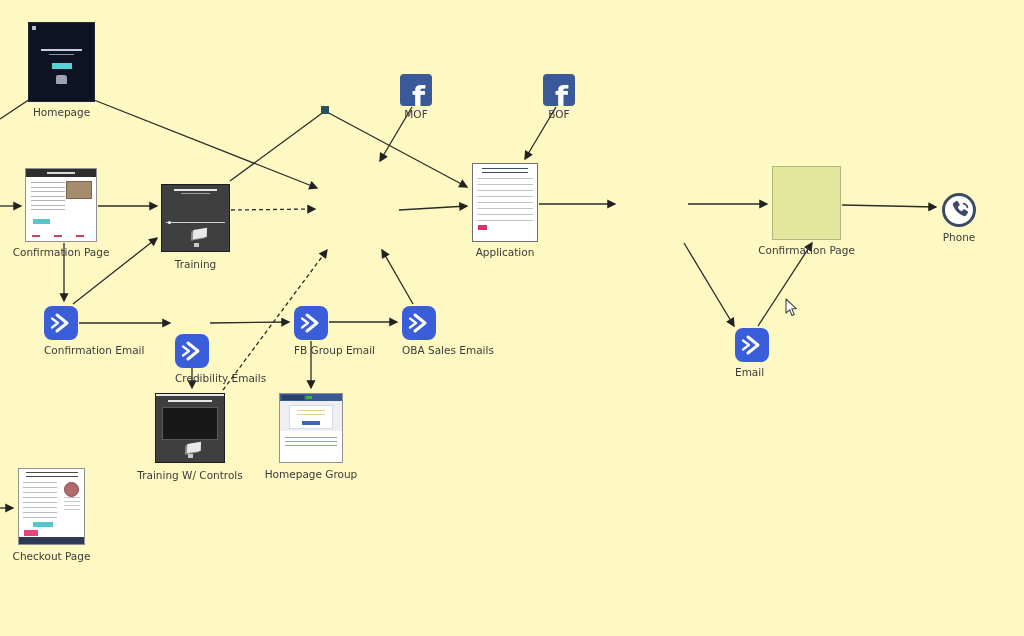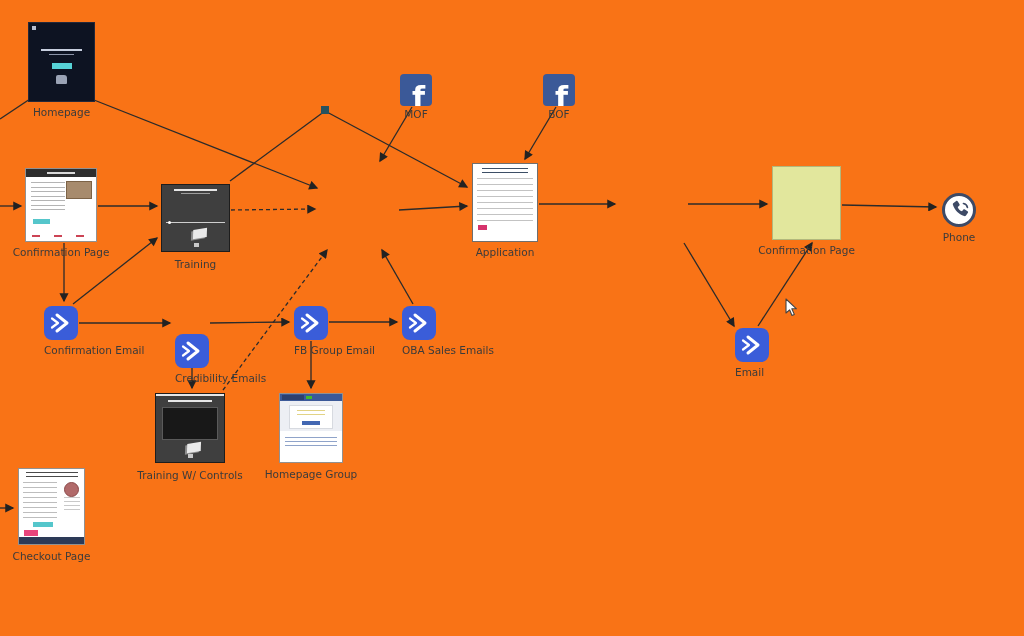--- a/index.html
+++ b/index.html
@@ -1,16 +1,16 @@
 <!DOCTYPE html>
 <html><head>
 <meta charset="utf-8">
 <style>
   html,body{margin:0;padding:0;background:#fff;}
-  #canvas{position:relative;width:1024px;height:636px;background:#f97316;overflow:hidden;
+  #canvas{position:relative;width:1024px;height:636px;background:#fef9c3;overflow:hidden;
           font-family:"DejaVu Sans","Liberation Sans",sans-serif;}
   #edges{position:absolute;left:0;top:0;z-index:1;pointer-events:none;}
   .node{position:absolute;z-index:2;}
   .thumb{position:absolute;left:0;top:0;background:#fff;border:1px solid #919191;box-sizing:border-box;}
   .lbl{position:absolute;font-size:10.5px;color:#3b3b3b;white-space:nowrap;z-index:3;}
   .lbl.center{left:50%;transform:translateX(-50%);}
   .lbl.leftal{left:0;}
   .decor{position:absolute;}
 
   

